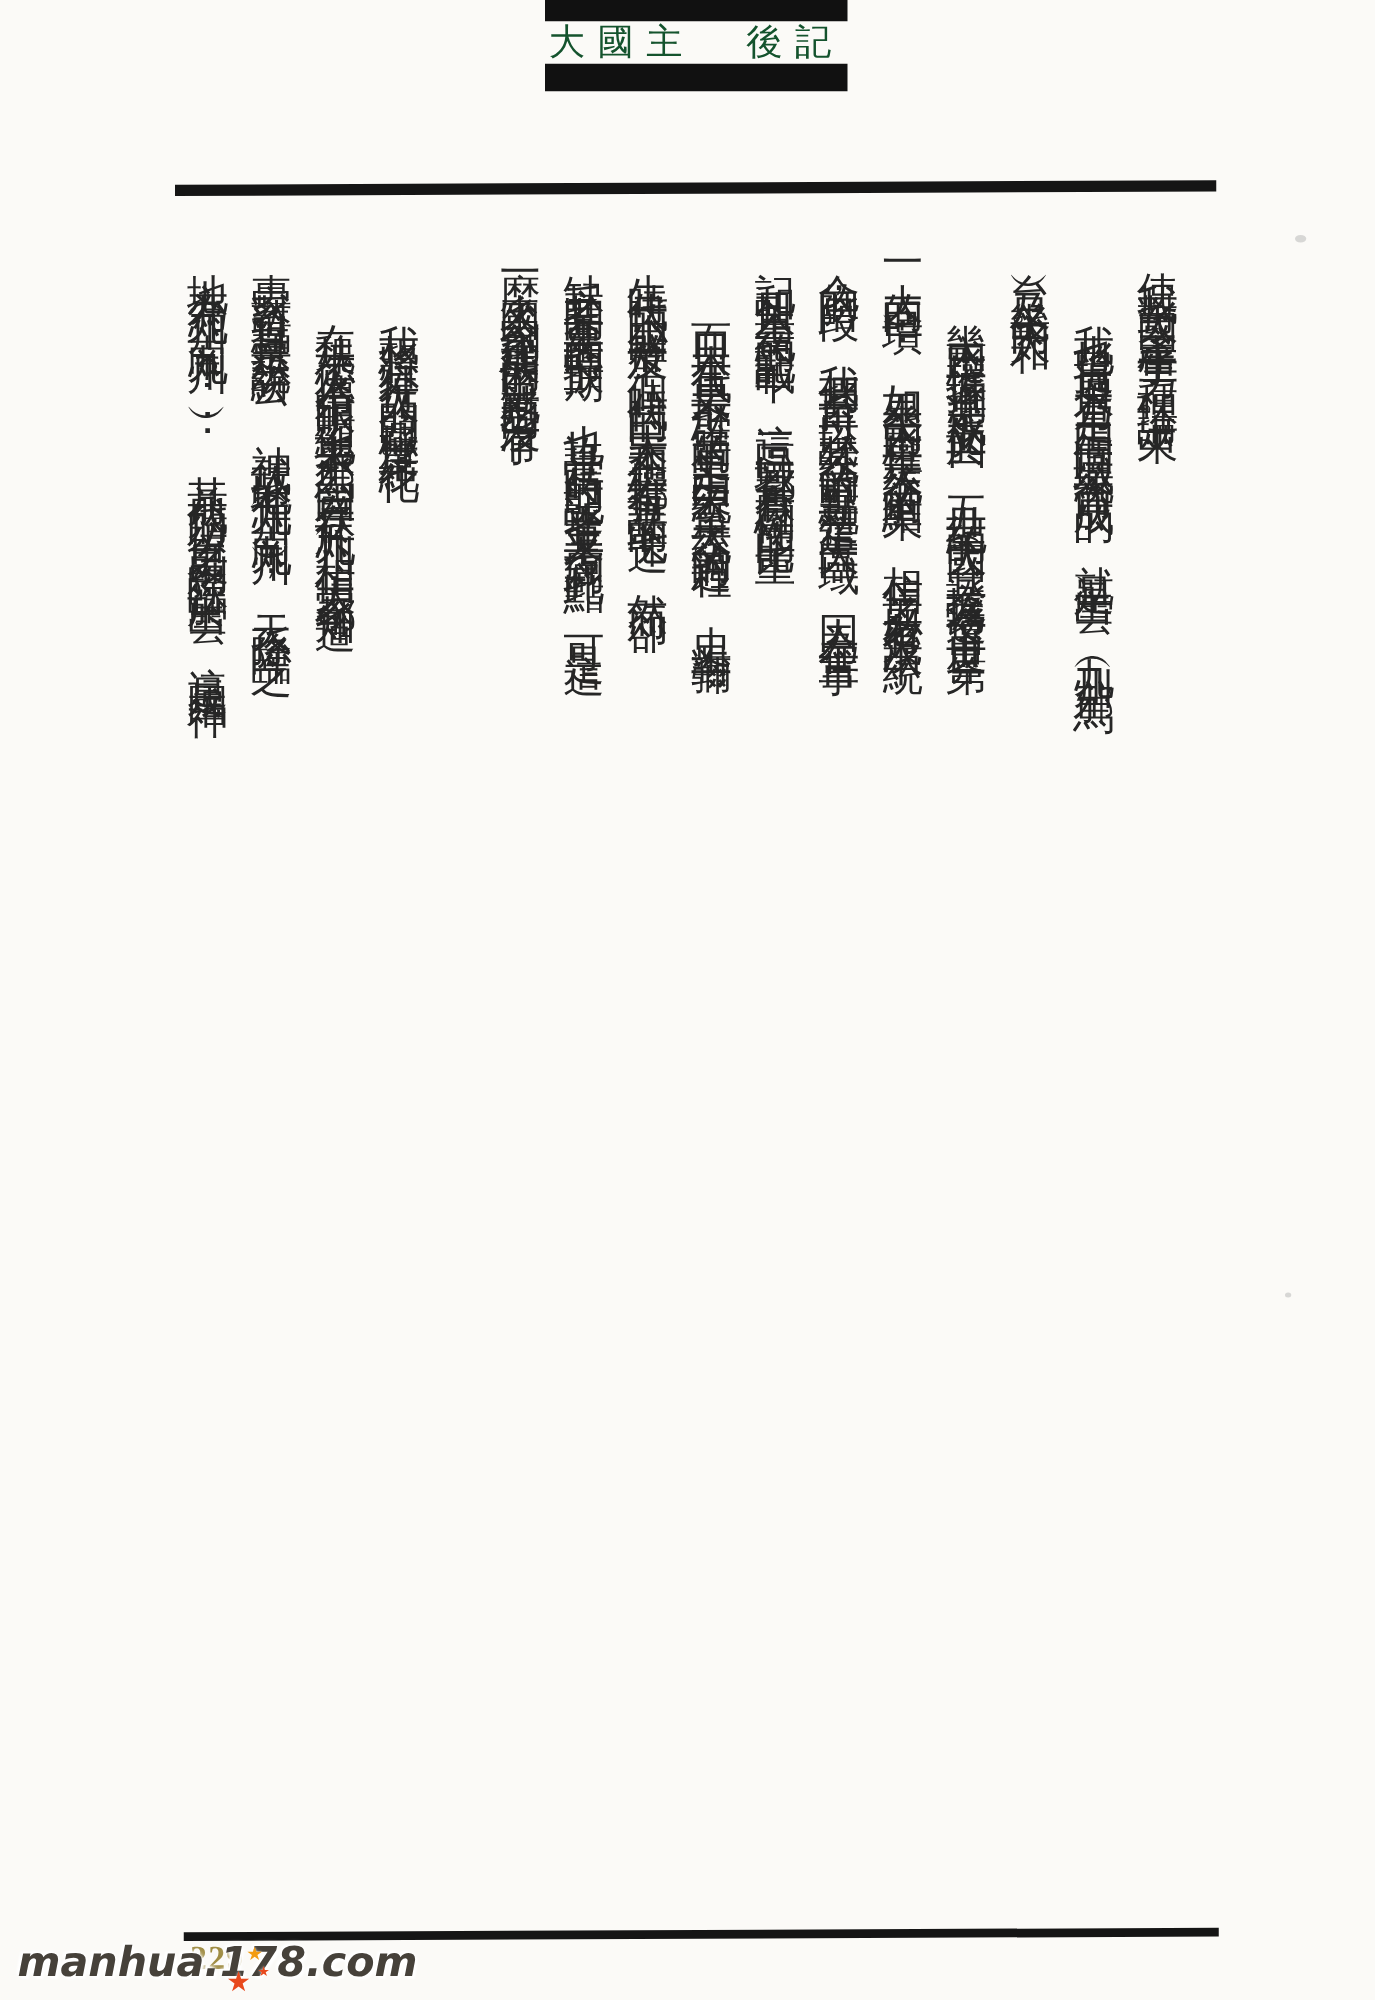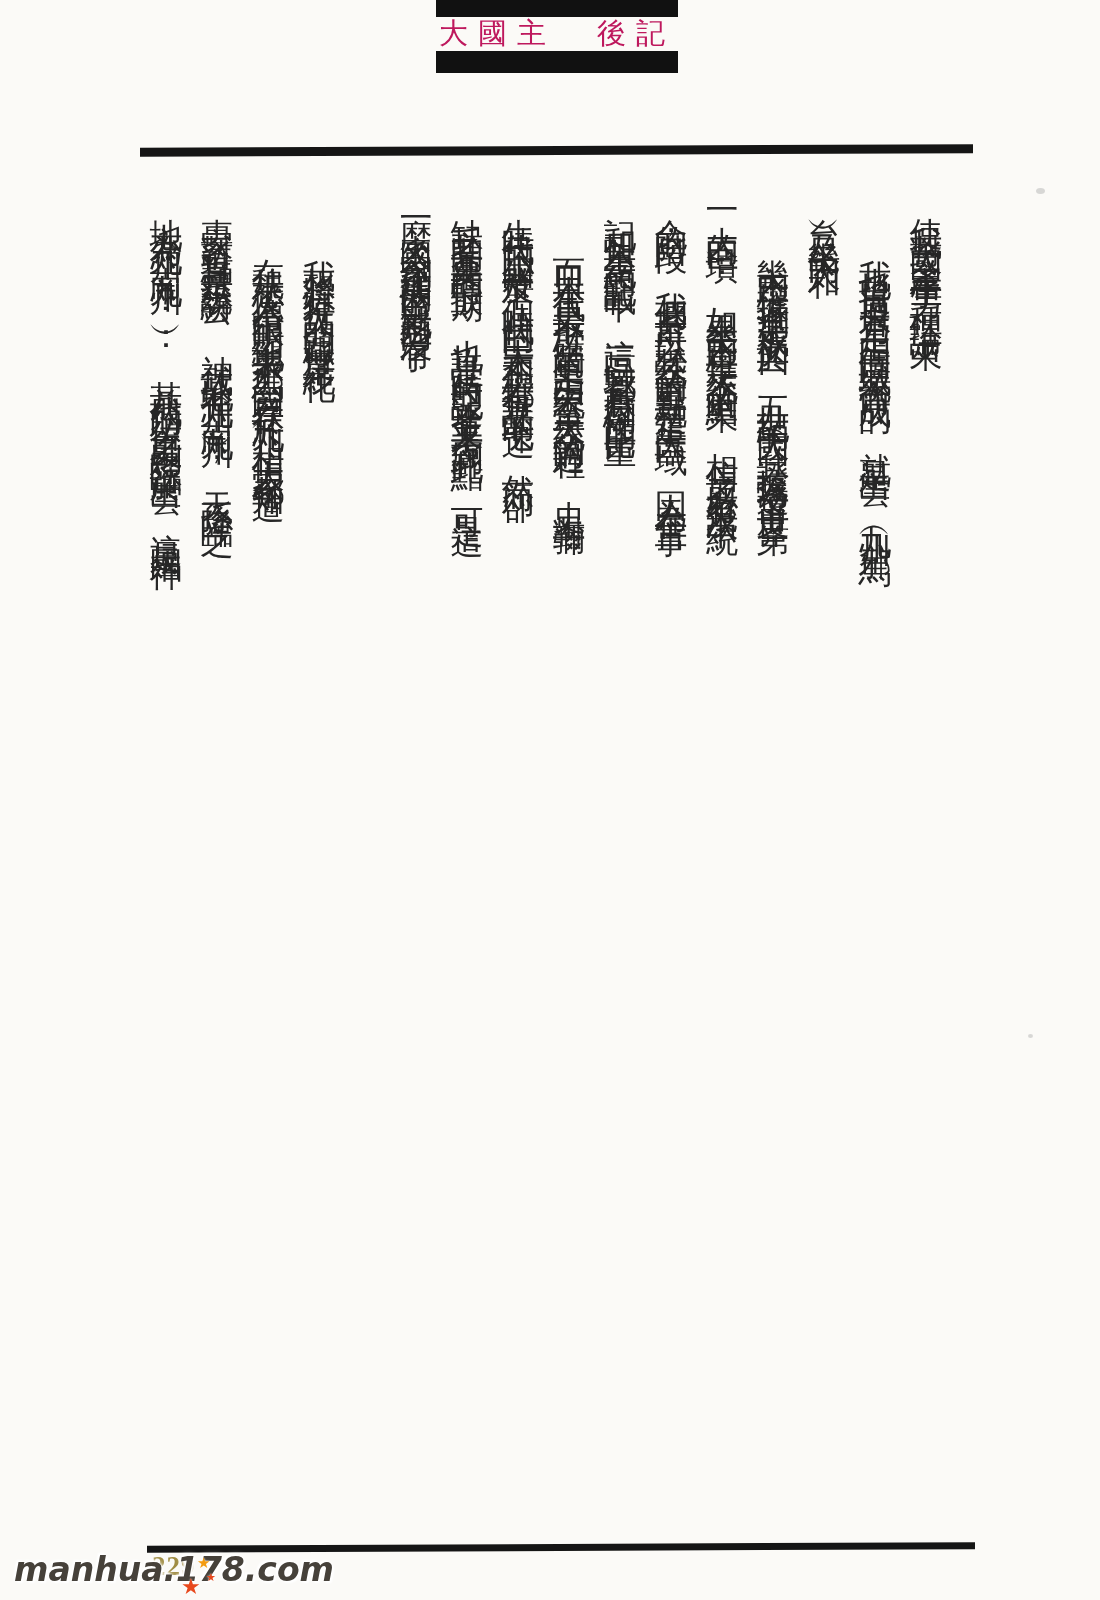--- a/index.html
+++ b/index.html
@@ -16,21 +16,21 @@
     background:var(--bg);
     font-family:"DejaVu Serif","Liberation Serif",serif;
   }
 
   
   .header{position:absolute;left:436px;top:0;width:242px;}
   .header .bar-top{height:17px;background:#111;}
   .header .title-row{
     display:flex;justify-content:space-between;align-items:center;
     padding:1px 3px 0 3px;height:32px;
-    font-size:29px;color:#be185d;letter-spacing:10px;
+    font-size:29px;color:#14532d;letter-spacing:10px;
     font-weight:500;
   }
   .header .bar-bottom{height:22px;background:#111;margin-top:1px;}
 
   
   .rule{position:absolute;background:#151515;}
   .rule-top{left:140px;top:146px;width:833px;height:9px;transform:rotate(-0.25deg);}
   .rule-bottom{left:147px;top:1544px;width:828px;height:7px;transform:rotate(-0.25deg);}
 
   

